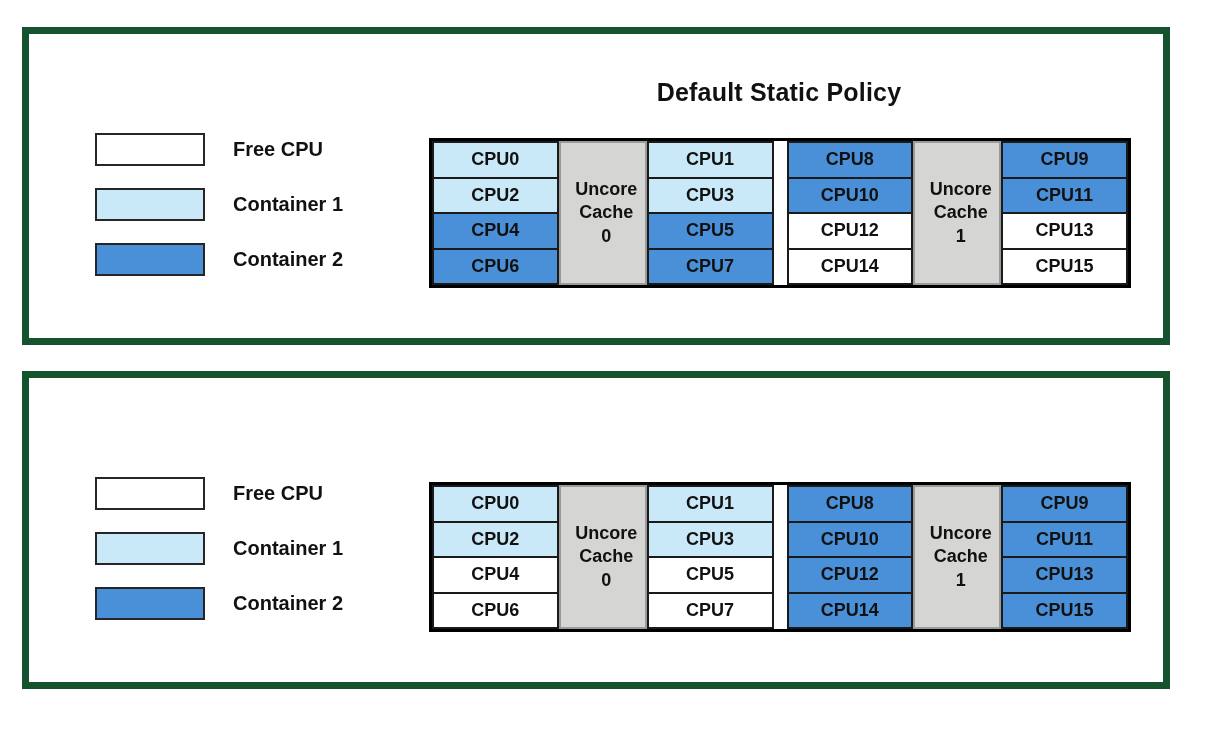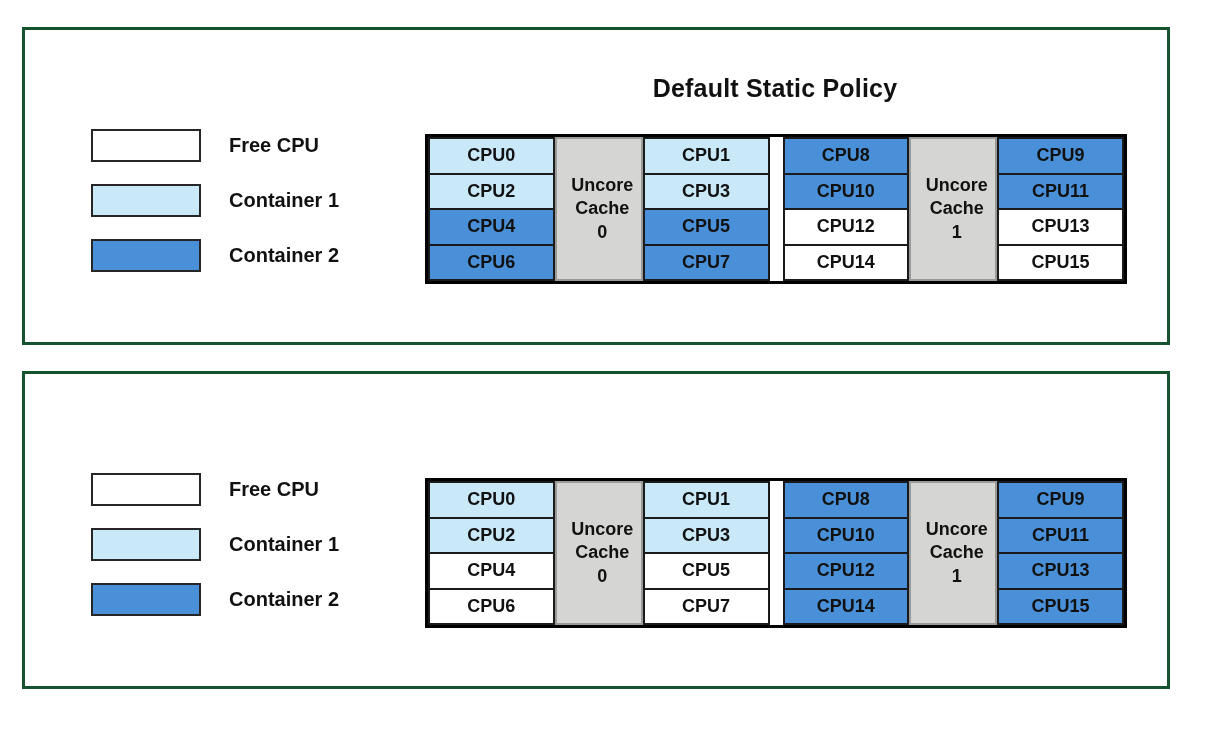--- a/index.html
+++ b/index.html
@@ -3,21 +3,21 @@
 <meta charset="utf-8">
 <style>
   html, body { margin:0; padding:0; }
   body {
     width:1205px; height:730px; position:relative; overflow:hidden;
     background:#ffffff; color:#111;
     font-family:"Liberation Sans", sans-serif;
   }
   .panel {
     position:absolute; left:22px; width:1148px; height:318px;
-    border:3px solid #14532d; background:#fff; box-sizing:border-box;
+    border:7px solid #14532d; background:#fff; box-sizing:border-box;
   }
   .panel-0 { top:27px; }
   .panel-1 { top:371px; }
   .panel-title {
     position:absolute; top:44px; left:398px; width:704px;
     text-align:center; font-size:25px; font-weight:bold; letter-spacing:0.2px;
     white-space:nowrap;
   }
   .legend {
     position:absolute; left:47px; top:99px;

